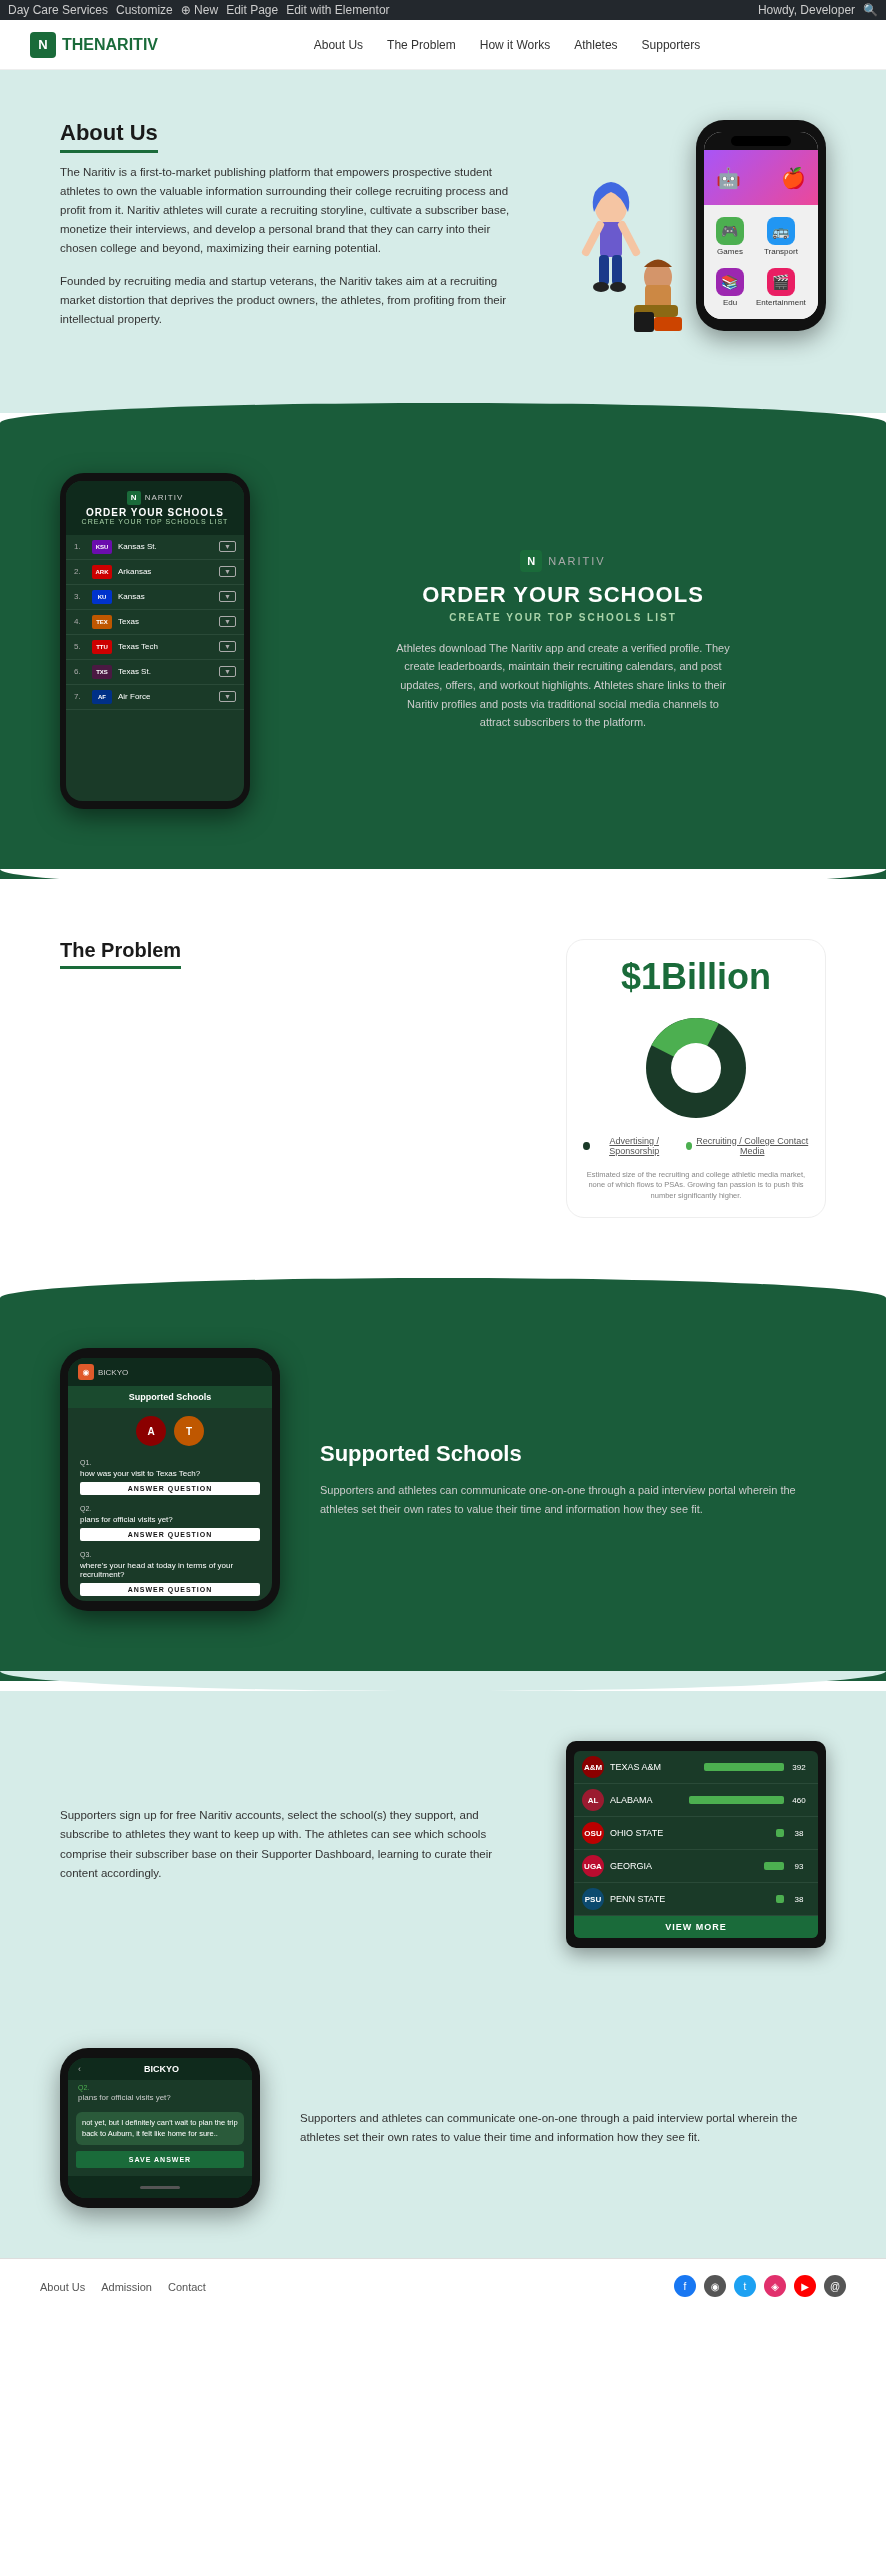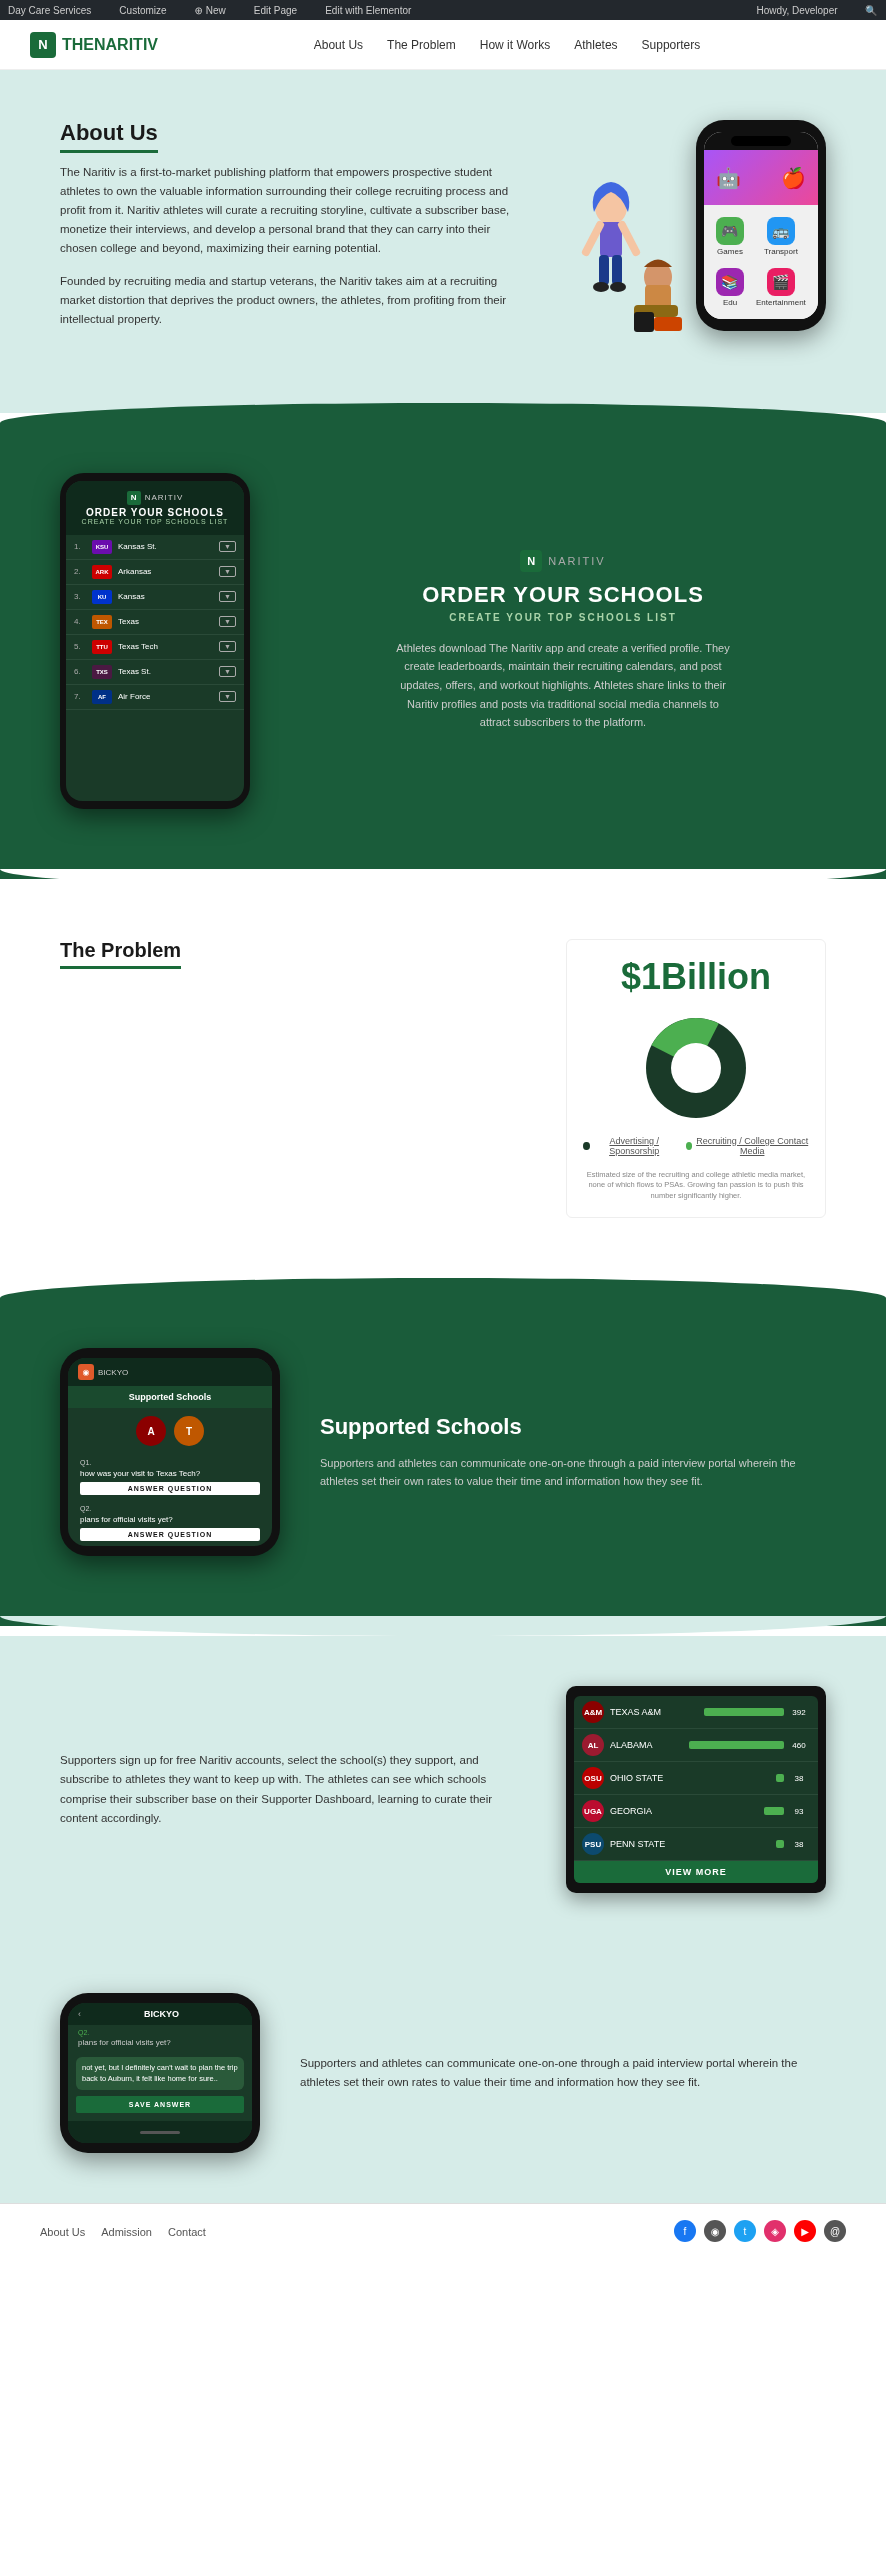--- a/index.html
+++ b/index.html
@@ -6,22 +6,22 @@
     body { font-family: Arial, sans-serif; background: #fff; font-size: 13px; color: #333; width: 886px; }
 
     
     .admin-bar {
       background: #23282d;
       color: #ccc;
       height: 20px;
       display: flex;
       align-items: center;
       padding: 0 8px;
-      font-size: 10px;
-      gap: 28px;
+      font-size: 12px;
+      gap: 8px;
     }
     .admin-bar span { color: #ccc; cursor: pointer; }
 
     
     .main-nav {
       background: #fff;
       border-bottom: 1px solid #eee;
       height: 50px;
       display: flex;
       align-items: center;
@@ -329,21 +329,21 @@
     }
     .problem-text p {
       font-size: 11px;
       line-height: 1.65;
       color: #444;
     }
     .problem-chart-container {
       width: 260px;
       flex-shrink: 0;
       border: 1px solid #eee;
-      border-radius: 6px;
+      border-radius: 18px;
       padding: 16px;
       text-align: center;
     }
     .billion-text {
       color: #1a6b3a;
       font-size: 36px;
       font-weight: bold;
       margin-bottom: 10px;
     }
     .pie-chart-wrapper {
@@ -910,20 +910,25 @@
           <div class="question-text">how was your visit to Texas Tech?</div>
           <div class="answer-btn">ANSWER QUESTION</div>
         </div>
 
         <div class="question-row">
           <div class="question-label">Q2.</div>
           <div class="question-text">plans for official visits yet?</div>
           <div class="answer-btn">ANSWER QUESTION</div>
         </div>
 
+        <div class="question-row">
+          <div class="question-label">Q3.</div>
+          <div class="question-text">where's your head at today in terms of your recruitment?</div>
+          <div class="answer-btn">ANSWER QUESTION</div>
+        </div>
       </div>
     </div>
   </div>
   <div class="supported-content">
     <h2>Supported Schools</h2>
     <p>Supporters and athletes can communicate one-on-one through a paid interview portal wherein the athletes set their own rates to value their time and information how they see fit.</p>
   </div>
 </section>
 
 <div style="background:#1a5c3a; height:20px;"></div>

